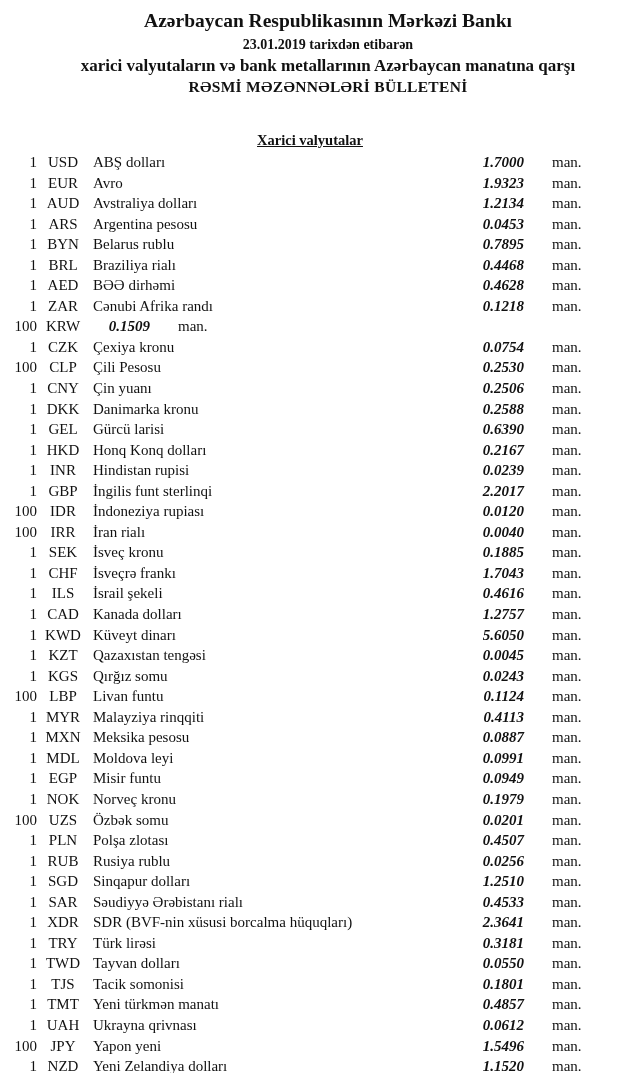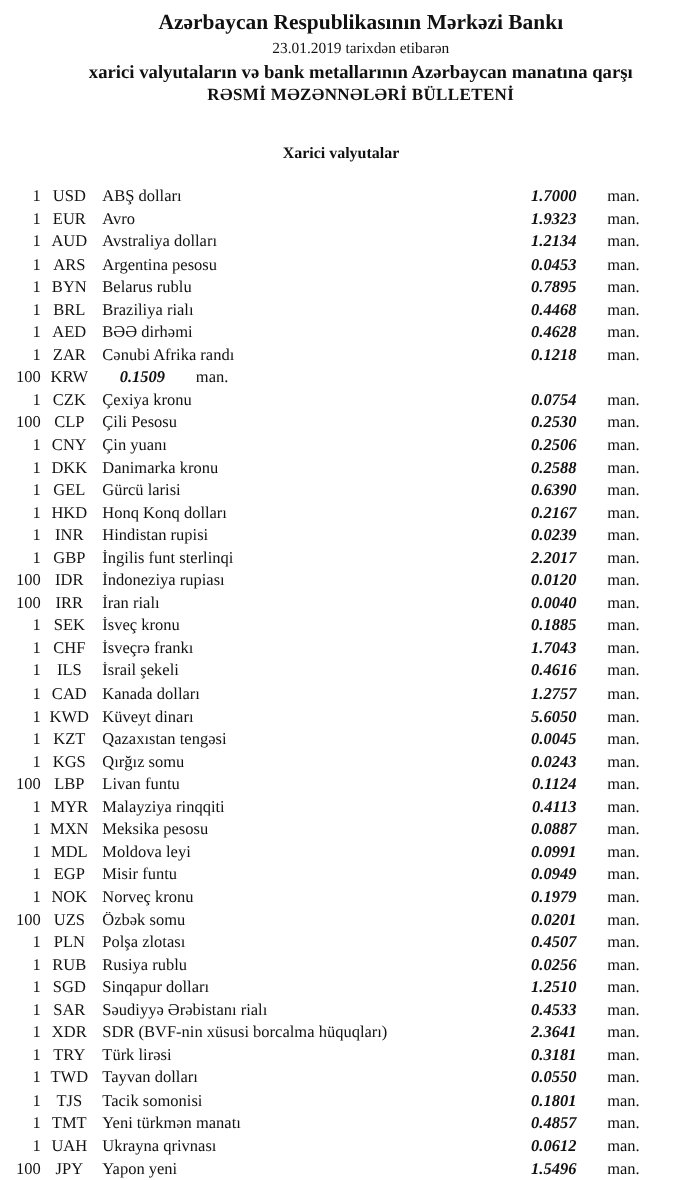--- a/index.html
+++ b/index.html
@@ -19,40 +19,41 @@
     padding-top: 7px;
   }
   .hdr { text-align: center; margin-left: 36px; }
   .title {
     font-size: 19.5px;
     font-weight: bold;
     line-height: 27px;
   }
   .date-line {
     font-size: 14px;
-    font-weight: normal;
+    font-weight: bold;
     line-height: 21px;
   }
   .sub-line {
     font-size: 17px;
     font-weight: bold;
     line-height: 21px;
   }
   .bulletin {
     font-size: 15.5px;
     font-weight: bold;
     letter-spacing: 0.3px;
     line-height: 22px;
   }
   .section-title {
     text-align: center;
     font-size: 14.5px;
     font-weight: bold;
     margin-top: 33px;
     line-height: 18px;
+    text-decoration: underline;
   }
   .rates {
     margin-top: 5px;
   }
   .row {
     display: flex;
     align-items: baseline;
     height: 20.55px;
     font-size: 15px;
     padding-right: 28px;
@@ -74,21 +75,20 @@
     padding-left: 7px;
     white-space: nowrap;
     overflow: hidden;
   }
   .value {
     width: 64px;
     text-align: right;
     font-weight: bold;
     font-style: italic;
     flex: 0 0 auto;
-    margin-top: 17px;
   }
   .unit {
     width: 40px;
     margin-left: 28px;
     flex: 0 0 auto;
   }
 </style>
 </head>
 <body>
 

